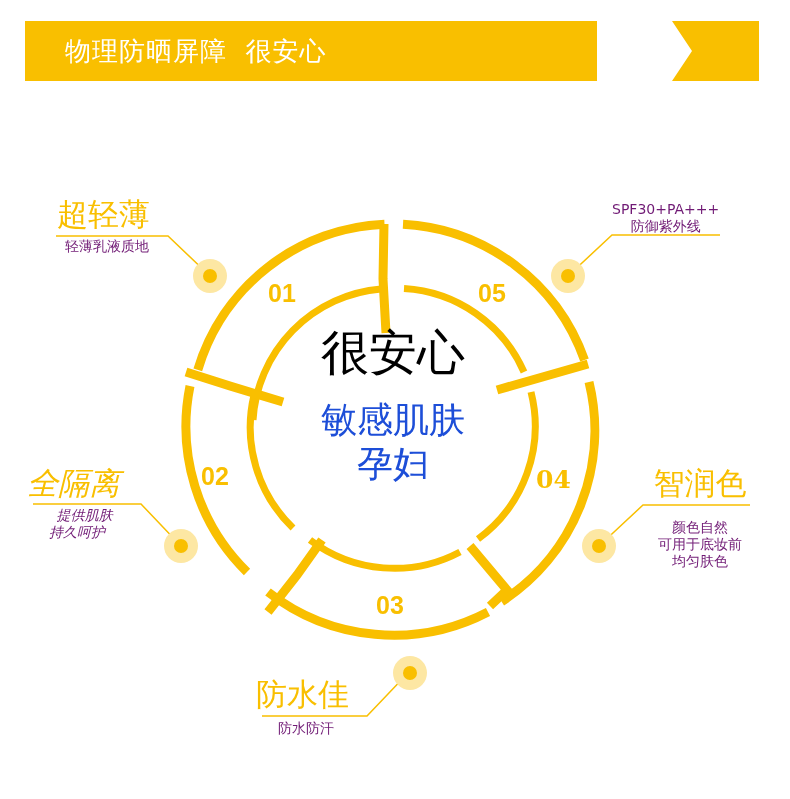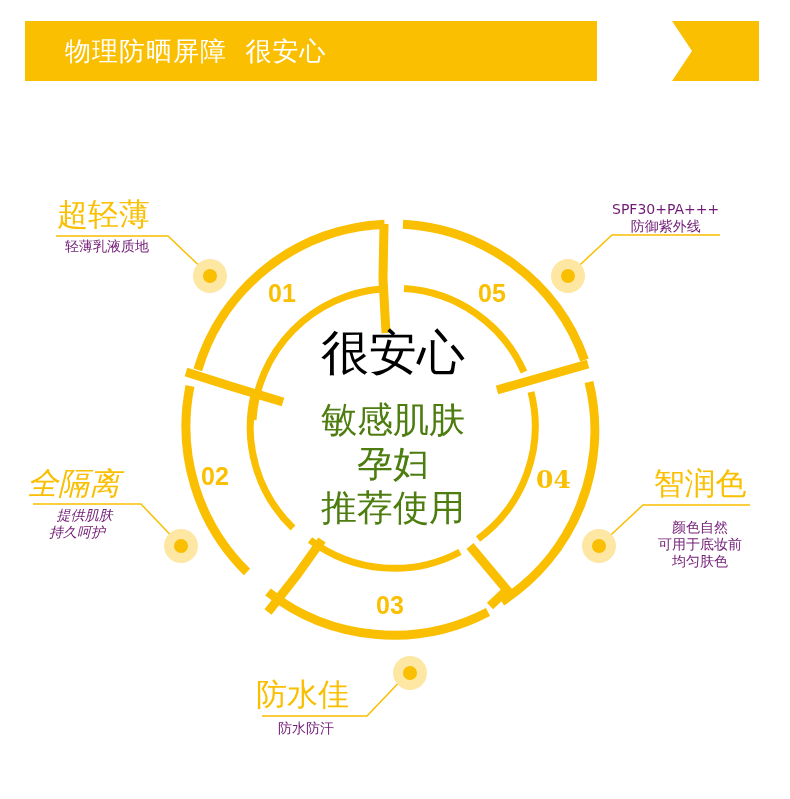--- a/index.html
+++ b/index.html
@@ -12,21 +12,21 @@
   .arrow-tab { position: absolute; left: 672px; top: 21px; width: 87px; height: 60px; }
   .wheel { position: absolute; left: 0; top: 0; width: 790px; height: 799px; }
   .callout { position: absolute; }
   .callout-title { color: #f9bf00; font-size: 31px; line-height: 36px; white-space: nowrap; }
   .callout-desc { color: #701a75; font-size: 14px; line-height: 17px; white-space: nowrap; }
   .seg-num { font-family: "Liberation Sans", sans-serif; font-weight: bold; fill: #f9bf00; font-size: 25px; }
   .seg-num-serif { font-family: "DejaVu Serif", serif; font-weight: bold; fill: #f9bf00; font-size: 25px; }
   .center-title { position: absolute; left: 293px; top: 322px; width: 200px; text-align: center;
                   color: #000000; font-size: 48px; line-height: 60px; }
   .center-sub { position: absolute; left: 273px; top: 398px; width: 240px; text-align: center;
-                color: #4d7c0f; font-size: 36px; line-height: 44px; }
+                color: #1d4ed8; font-size: 36px; line-height: 44px; }
   .center-sub div { white-space: nowrap; }
 </style>
 </head>
 <body>
 
 <div class="banner">
   <div class="banner-title">物理防晒屏障  很安心</div>
 </div>
 <svg class="arrow-tab" viewBox="0 0 87 60">
   <polygon points="0,0 87,0 87,60 0,60 20,30" fill="#f9bf00"></polygon>
@@ -87,21 +87,20 @@
   <g>
       <circle cx="410" cy="673" r="17" fill="#fde7a3"></circle>
       <circle cx="410" cy="673" r="7" fill="#f9bf00"></circle>
     </g>
 </svg>
 
 <div class="center-title">很安心</div>
 <div class="center-sub">
   <div>敏感肌肤</div>
   <div>孕妇</div>
-  <div>推荐使用</div>
 </div>
 
 <div class="callout" style="left:57px; top:196px;">
   <div class="callout-title">超轻薄</div>
   <div class="callout-desc" style="margin-top:6px; padding-left:8px;">轻薄乳液质地</div>
 </div>
 
 <div class="callout" style="left:612px; top:196px; text-align:center;">
   <div class="callout-desc" style="margin-top:5px;">SPF30+PA+++</div>
   <div class="callout-desc">防御紫外线</div>

